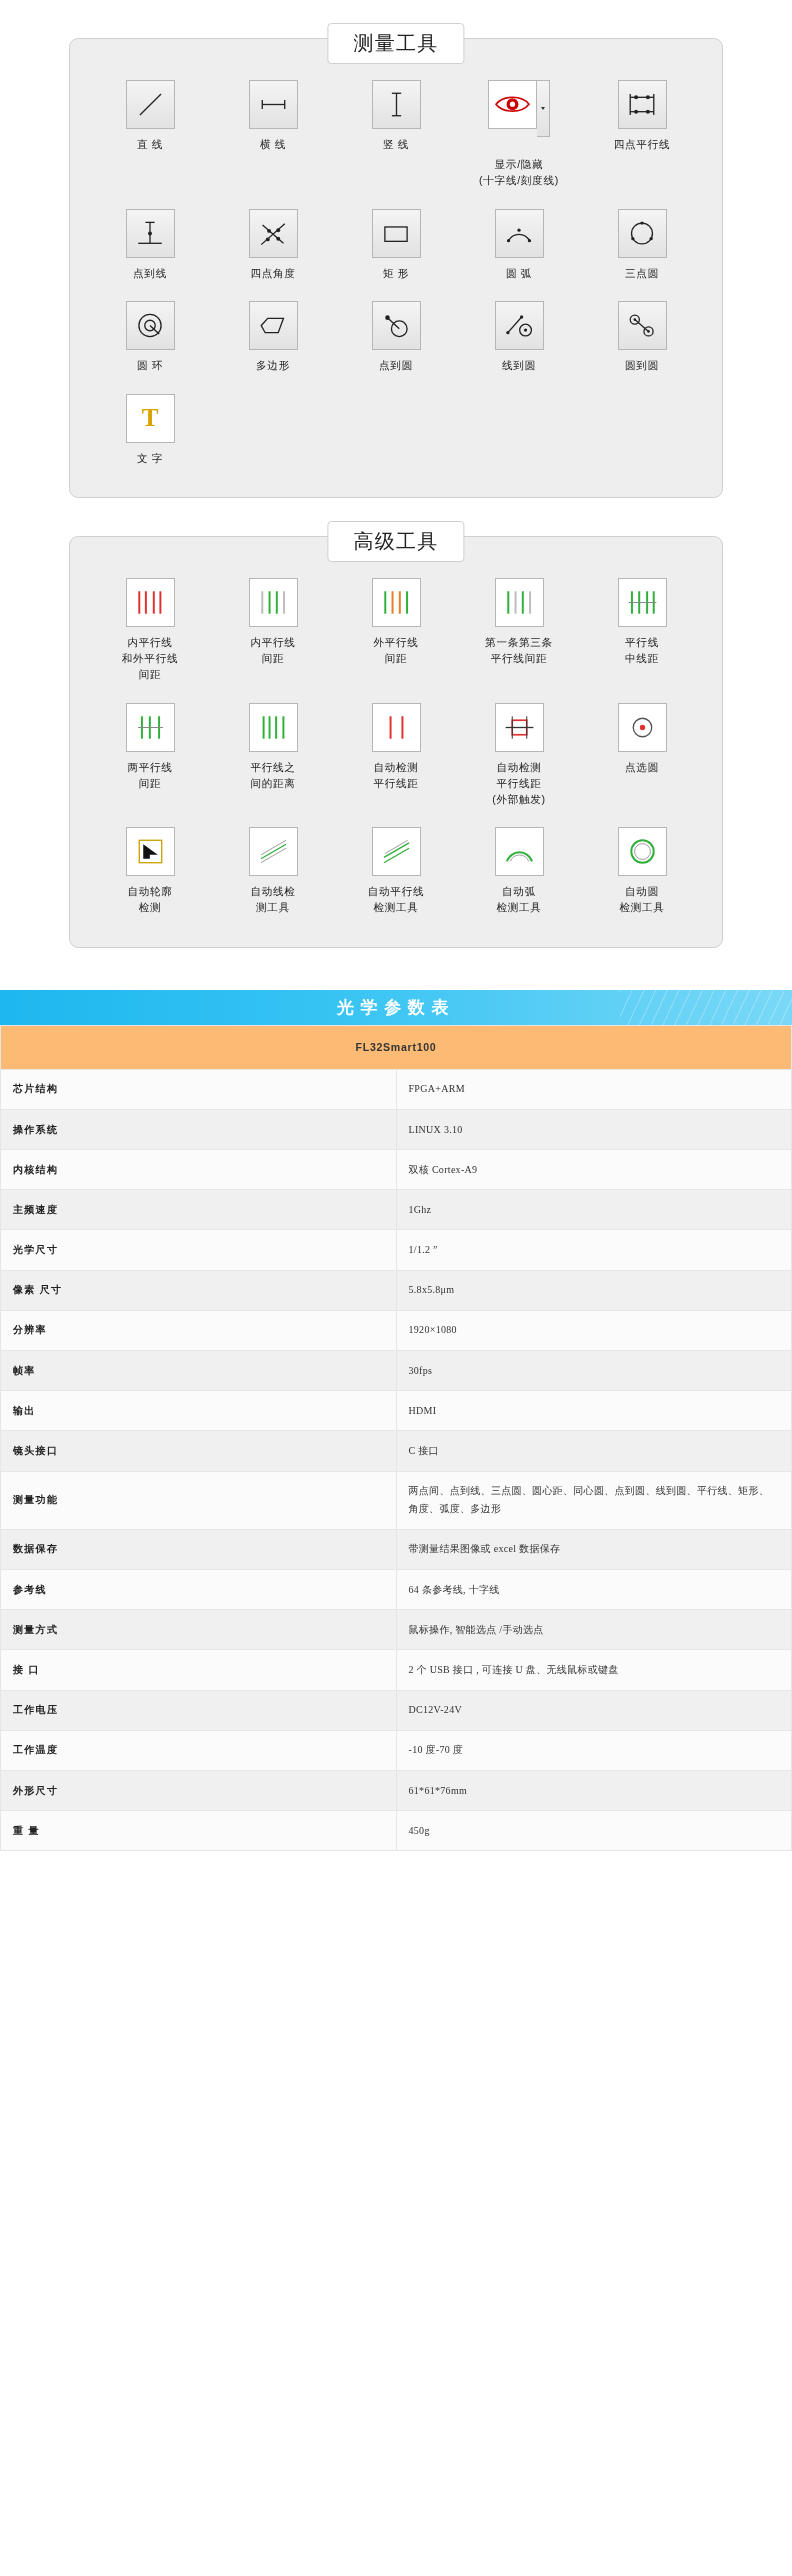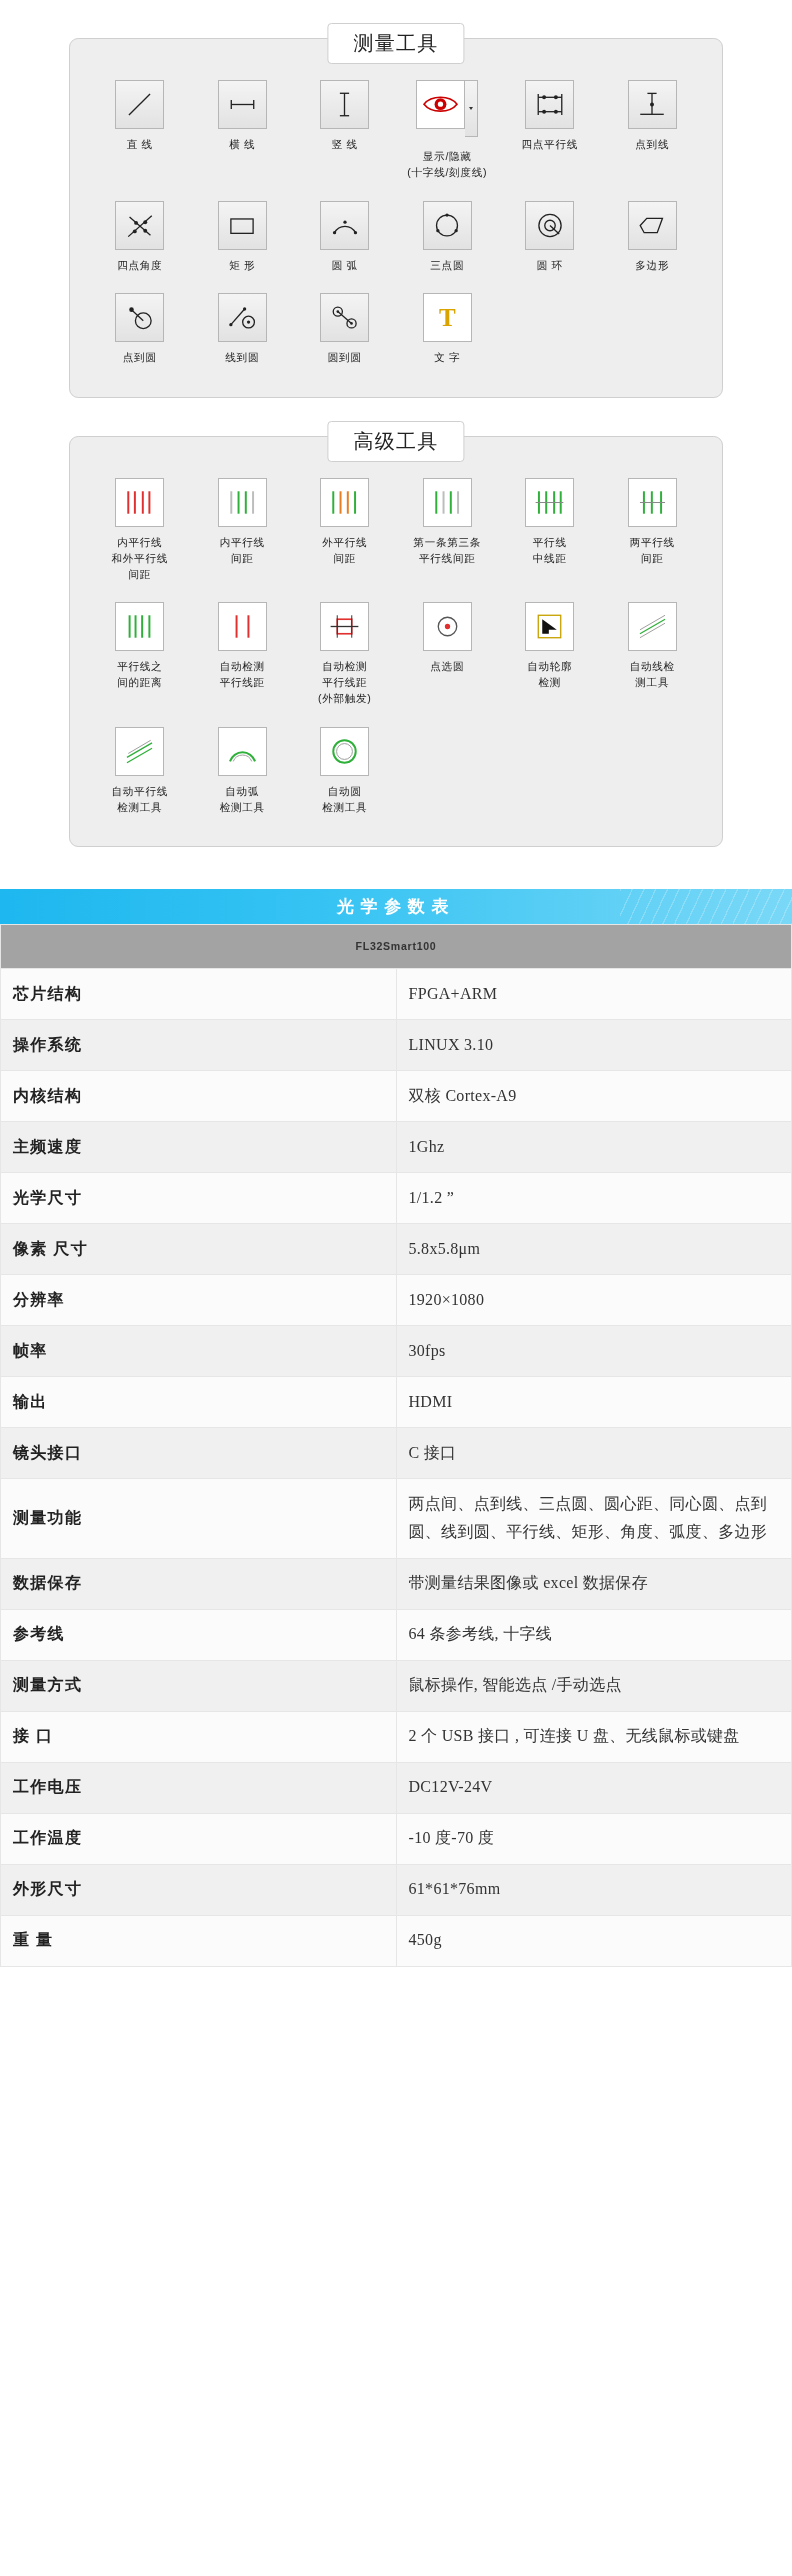--- a/index.html
+++ b/index.html
@@ -32,21 +32,21 @@
     border-radius: 4px;
     padding: 6px 25px;
     font-size: 20px;
     color: #222;
     letter-spacing: 1.3px;
     white-space: nowrap;
   }
 
   .grid {
     display: grid;
-    grid-template-columns: repeat(6, 1fr);
+    grid-template-columns: repeat(5, 1fr);
     row-gap: 9.2px;
   }
   .cell {
     display: flex;
     flex-direction: column;
     align-items: center;
     padding: 4px 2.6px 6.6px 2.6px;
   }
   .icon-box {
     width: 49px; height: 49px;
@@ -104,41 +104,41 @@
   }
 
   table.spec {
     width: 792px;
     border-collapse: collapse;
     table-layout: fixed;
   }
   table.spec td {
     border: 0.7px solid #e6e6e6;
     padding: 10.6px 12px;
-    font-size: 16px;
+    font-size: 10px;
     color: #333;
     line-height: 1.8;
     vertical-align: middle;
   }
   table.spec td.key {
     width: 155px;
     font-weight: bold;
     letter-spacing: 1.3px;
     color: #222;
   }
   table.spec tr.model td {
     text-align: center;
     font-weight: bold;
     font-size: 10.6px;
     letter-spacing: 0.7px;
     padding: 12px;
   }
   table.spec tr:nth-child(odd) td { background: #f0f0f0; }
   table.spec tr:nth-child(even) td { background: #fbfbfb; }
-  table.spec tr.model td { background: #a3a3a3; }
+  table.spec tr.model td { background: #fdba74; }
   td.val { font-family: "Liberation Serif", "DejaVu Serif", serif; letter-spacing: 0.3px; }
 </style>
 </head>
 <body>
 
 <div class="page">
 
   <div class="panel-wrap">
     <div class="panel">
       <div class="panel-title">测量工具</div>
@@ -181,21 +181,21 @@
               <svg width="37" height="22.4" viewBox="0 0 56 34">
                 <path d="M3 17 C14 3, 42 3, 53 17 C42 31, 14 31, 3 17 Z" fill="#ffffff" stroke="#cc0000" stroke-width="2.5"></path>
                 <circle cx="28" cy="17" r="9" fill="#cc0000"></circle>
                 <circle cx="28" cy="17" r="4" fill="#ffffff"></circle>
               </svg>
             </div>
             <div class="arrow-box">
                 <span class="arrow-down"></span>
               </div>
           </div>
-          <div class="cell-label" style="margin-top:12px">显示/隐藏
+          <div class="cell-label" style="margin-top:20px">显示/隐藏
 (十字线/刻度线)</div>
         </div>
 
         <div class="cell">
           <div class="icon-box">
             <svg width="34" height="33" viewBox="0 0 52 50">
               <line x1="8" y1="14" x2="44" y2="14" stroke="#222" stroke-width="2"></line>
               <line x1="8" y1="36" x2="44" y2="36" stroke="#222" stroke-width="2"></line>
               <line x1="8" y1="9" x2="8" y2="41" stroke="#222" stroke-width="2"></line>
               <line x1="44" y1="9" x2="44" y2="41" stroke="#222" stroke-width="2"></line>

